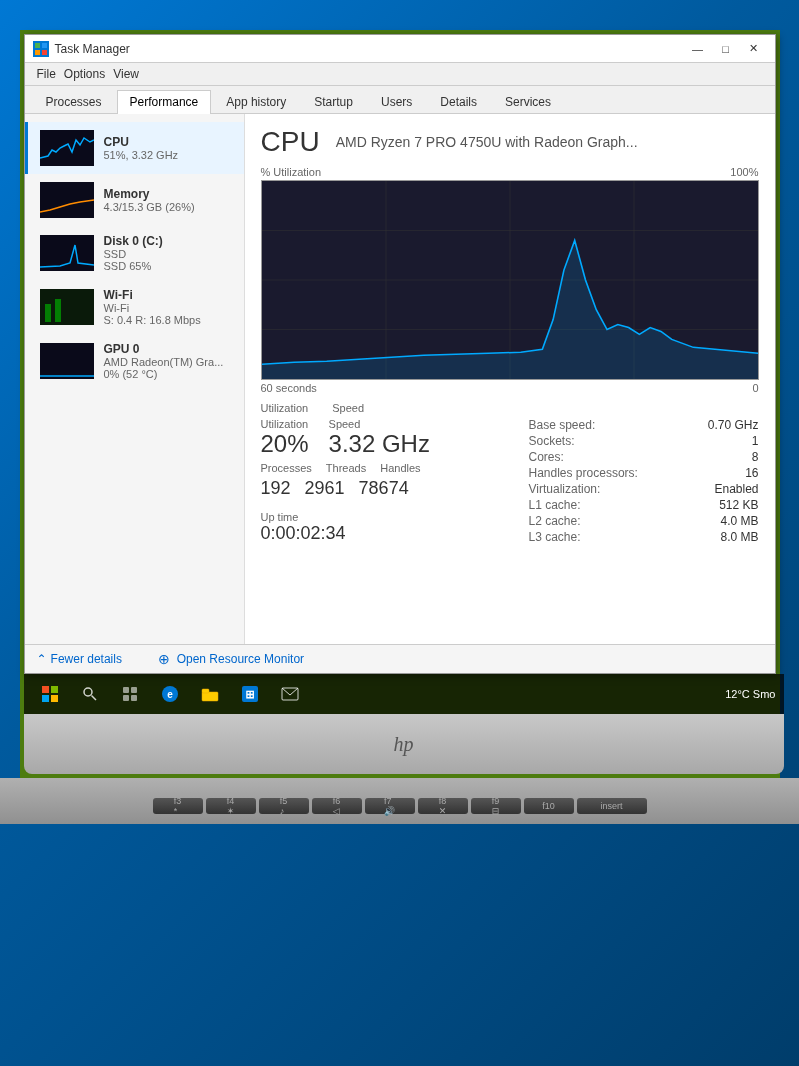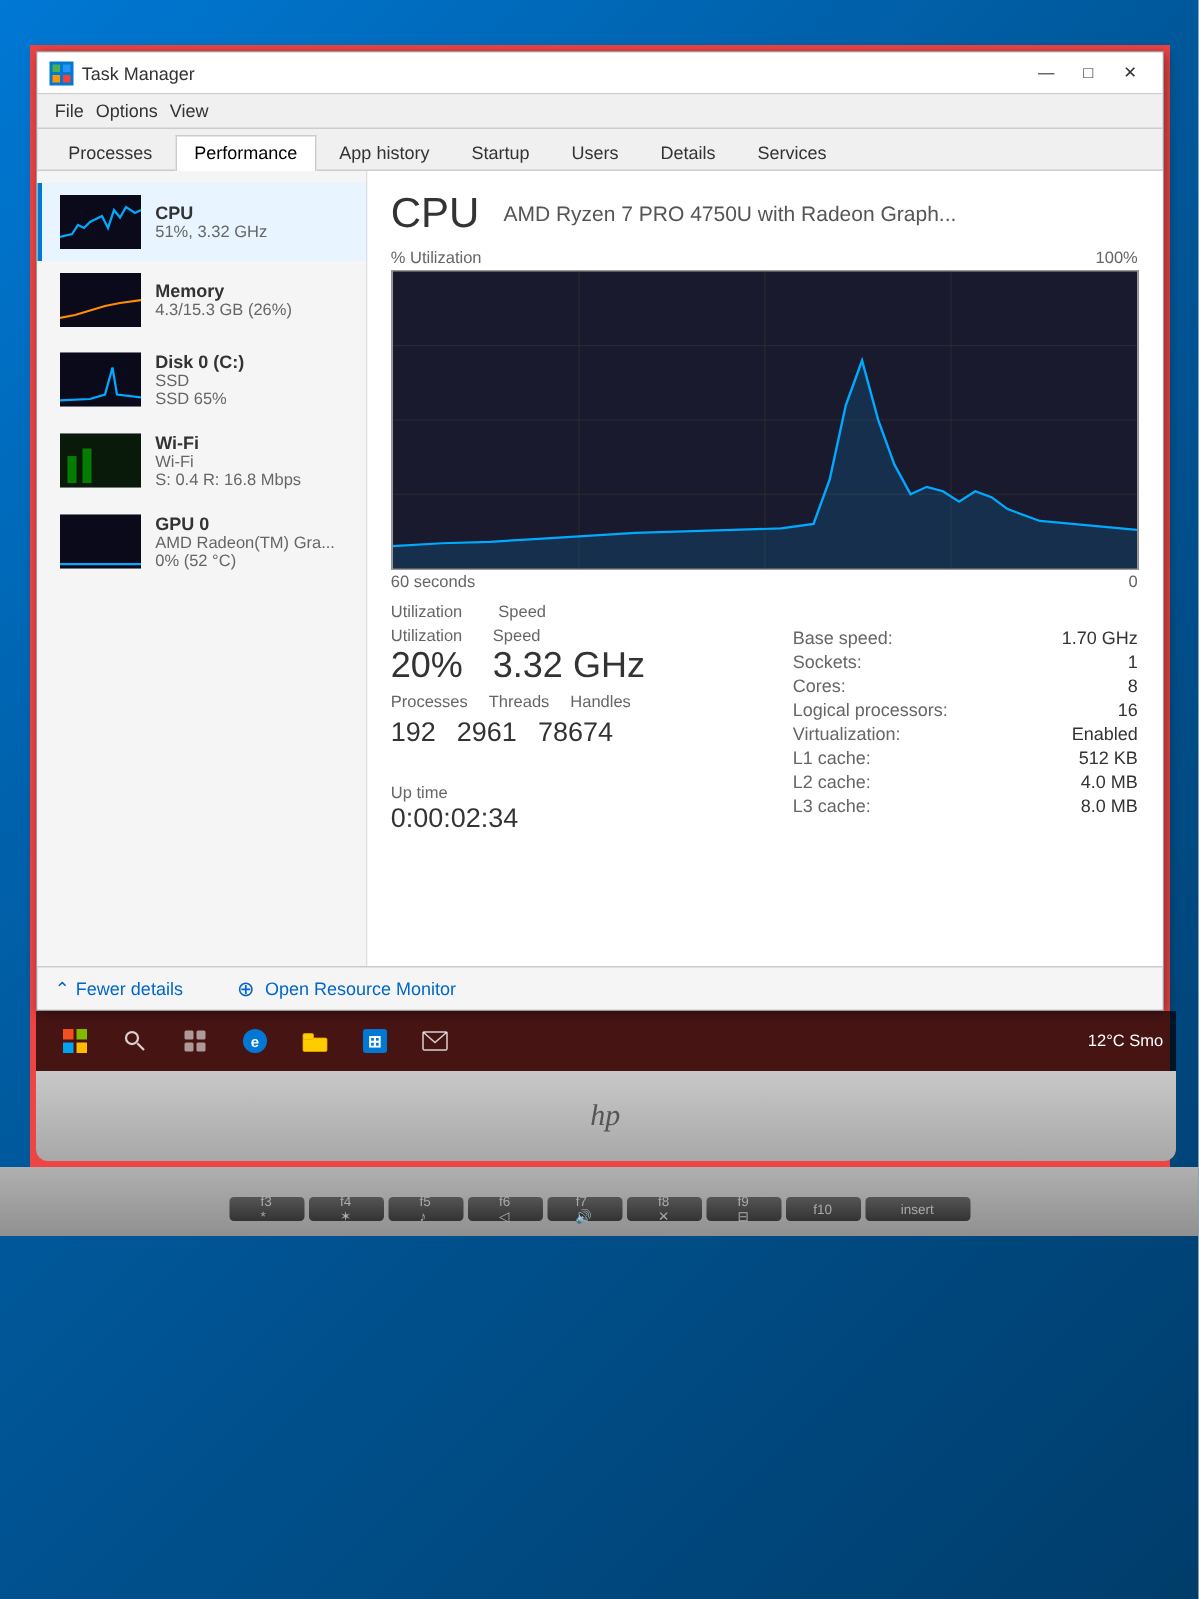--- a/index.html
+++ b/index.html
@@ -12,21 +12,21 @@
       align-items: center;
       justify-content: flex-start;
       font-family: 'Segoe UI', Arial, sans-serif;
       overflow: hidden;
     }
 
     
     .screen-wrapper {
       width: 760px;
       margin-top: 30px;
-      background: #ef4444;
+      background: #4d7c0f;
       border-radius: 0;
       padding: 4px;
     }
 
     
     .task-manager {
       background: #f0f0f0;
       border: 1px solid #999;
       box-shadow: 2px 2px 8px rgba(0,0,0,0.4);
       width: 100%;
@@ -516,47 +516,47 @@
               <div>
                 <div class="stat-label">Processes</div>
               </div>
               <div>
                 <div class="stat-label">Threads</div>
               </div>
               <div>
                 <div class="stat-label">Handles</div>
               </div>
             </div>
-            <div style="display:flex; align-items:baseline; gap:14px; margin-bottom:24px;">
+            <div style="display:flex; align-items:baseline; gap:14px; margin-bottom:12px;">
               <div class="stat-value medium">192</div>
               <div class="stat-value medium">2961</div>
               <div class="stat-value medium">78674</div>
             </div>
 
             <div>
               <div class="stat-label">Up time</div>
               <div class="stat-value medium">0:00:02:34</div>
             </div>
           </div>
 
           <div class="right-side-info">
             <div class="info-row">
               <span class="info-key">Base speed:</span>
-              <span class="info-val">1.70 GHz</span>
+              <span class="info-val">0.70 GHz</span>
             </div>
             <div class="info-row">
               <span class="info-key">Sockets:</span>
               <span class="info-val">1</span>
             </div>
             <div class="info-row">
               <span class="info-key">Cores:</span>
               <span class="info-val">8</span>
             </div>
             <div class="info-row">
-              <span class="info-key">Logical processors:</span>
+              <span class="info-key">Handles processors:</span>
               <span class="info-val">16</span>
             </div>
             <div class="info-row">
               <span class="info-key">Virtualization:</span>
               <span class="info-val">Enabled</span>
             </div>
             <div class="info-row">
               <span class="info-key">L1 cache:</span>
               <span class="info-val">512 KB</span>
             </div>

